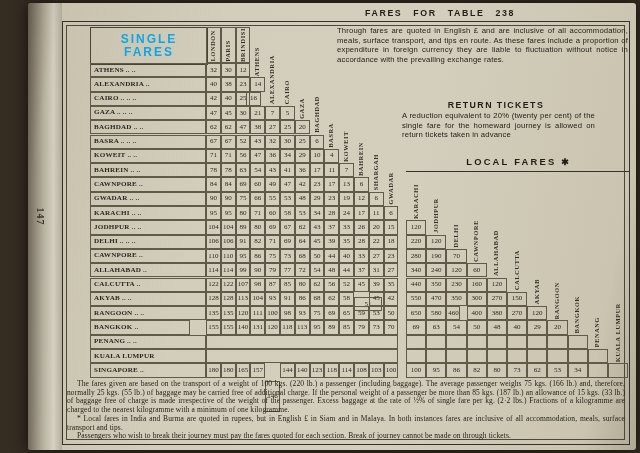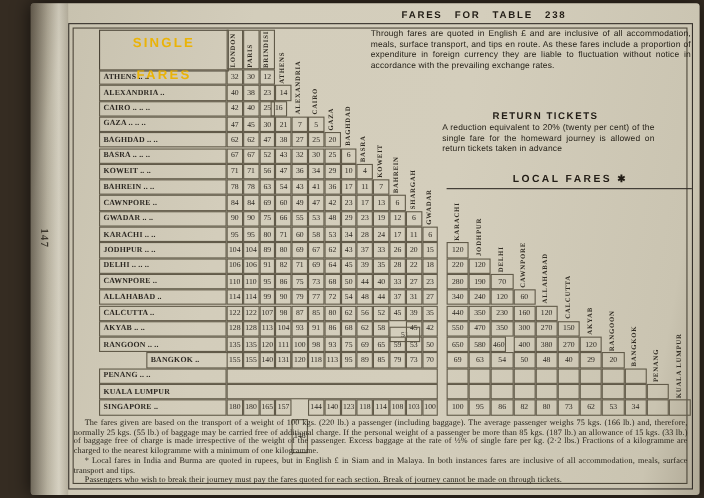--- a/index.html
+++ b/index.html
@@ -10,21 +10,21 @@
   .gutter{position:absolute;left:28px;top:3px;width:34px;height:447px;border-radius:3px 0 0 3px;
         background:linear-gradient(90deg,rgba(40,32,22,.55) 0%,rgba(40,32,22,.12) 45%,rgba(255,255,255,.18) 75%,rgba(40,32,22,.15) 100%);}
   .frame{position:absolute;left:62px;top:21px;width:566px;height:422px;border:1.6px solid #35302a;}
   .frame-inner{position:absolute;left:66px;top:25px;width:557px;height:413px;border:.8px solid #4d4739;}
   .runhead{position:absolute;left:250px;top:8px;width:380px;text-align:center;
         font:bold 8.8px "Liberation Sans",sans-serif;letter-spacing:1.6px;word-spacing:7px;color:#221d16;}
   .pagenum{position:absolute;left:27px;top:206px;width:20px;height:40px;color:#3c372d;}
   .pagenum span{display:inline-block;transform:rotate(90deg) translateY(-4px);font:bold 10px "Liberation Serif",serif;letter-spacing:1px;}
   .sf-titlebox{position:absolute;left:90px;top:27px;width:116px;height:36px;border:1px solid #4a4436;
         display:flex;flex-direction:column;align-items:center;justify-content:center;}
-  .sf-titlebox div{font:bold 12px/13.5px "Liberation Sans",sans-serif;letter-spacing:2px;color:#eab308;margin-top:16px;}
+  .sf-titlebox div{font:bold 12px/13.5px "Liberation Sans",sans-serif;letter-spacing:2px;color:#0ea5e9;}
   .c{position:absolute;border:.5px solid #615a49;display:flex;align-items:center;justify-content:center;
         font:7px/1 "Liberation Serif",serif;color:#2c2822;box-sizing:border-box;}
   .lab{justify-content:flex-start;padding-left:3px;font-weight:bold;font-size:7.1px;letter-spacing:.2px;white-space:nowrap;overflow:hidden;}
   .vh{position:absolute;writing-mode:vertical-rl;transform:rotate(180deg);white-space:nowrap;
         font:bold 6.2px "Liberation Serif",serif;letter-spacing:.7px;color:#332e25;}
   .para{position:absolute;text-align:justify;color:#262219;}
   .p-through{left:337px;top:26px;width:291px;font:7.7px/9.6px "Liberation Sans",sans-serif;letter-spacing:.15px;}
   .p-cancel{left:337px;top:75px;width:291px;font:7.7px/9.6px "Liberation Sans",sans-serif;letter-spacing:.15px;}
   .p-cancel b{font:bold 8.4px "Liberation Sans",sans-serif;letter-spacing:.8px;}
   .rt-head{position:absolute;left:390px;top:100px;width:212px;text-align:center;
@@ -248,21 +248,21 @@
       <div class="c" style="left: 250.4px; top: 306.1px; width: 14.8px; height: 14.3px;">111</div>
       <div class="c" style="left: 265.2px; top: 306.1px; width: 14.8px; height: 14.3px;">100</div>
       <div class="c" style="left: 280px; top: 306.1px; width: 14.8px; height: 14.3px;">98</div>
       <div class="c" style="left: 294.8px; top: 306.1px; width: 14.8px; height: 14.3px;">93</div>
       <div class="c" style="left: 309.6px; top: 306.1px; width: 14.8px; height: 14.3px;">75</div>
       <div class="c" style="left: 324.4px; top: 306.1px; width: 14.8px; height: 14.3px;">69</div>
       <div class="c" style="left: 339.2px; top: 306.1px; width: 14.8px; height: 14.3px;">65</div>
       <div class="c" style="left: 354px; top: 306.1px; width: 14.8px; height: 14.3px;">59</div>
       <div class="c" style="left: 368.8px; top: 306.1px; width: 14.8px; height: 14.3px;">53</div>
       <div class="c" style="left: 383.6px; top: 306.1px; width: 14.8px; height: 14.3px;">50</div>
-      <div class="c lab" style="left: 90px; top: 320.4px; width: 132px; height: 14.3px; margin-left: 43px;">BANGKOK ..</div>
+      <div class="c lab" style="left: 90px; top: 320.4px; width: 100px; height: 14.3px;">BANGKOK ..</div>
       <div class="c" style="left: 206px; top: 320.4px; width: 14.8px; height: 14.3px;">155</div>
       <div class="c" style="left: 220.8px; top: 320.4px; width: 14.8px; height: 14.3px;">155</div>
       <div class="c" style="left: 235.6px; top: 320.4px; width: 14.8px; height: 14.3px;">140</div>
       <div class="c" style="left: 250.4px; top: 320.4px; width: 14.8px; height: 14.3px;">131</div>
       <div class="c" style="left: 265.2px; top: 320.4px; width: 14.8px; height: 14.3px;">120</div>
       <div class="c" style="left: 280px; top: 320.4px; width: 14.8px; height: 14.3px;">118</div>
       <div class="c" style="left: 294.8px; top: 320.4px; width: 14.8px; height: 14.3px;">113</div>
       <div class="c" style="left: 309.6px; top: 320.4px; width: 14.8px; height: 14.3px;">95</div>
       <div class="c" style="left: 324.4px; top: 320.4px; width: 14.8px; height: 14.3px;">89</div>
       <div class="c" style="left: 339.2px; top: 320.4px; width: 14.8px; height: 14.3px;">85</div>

